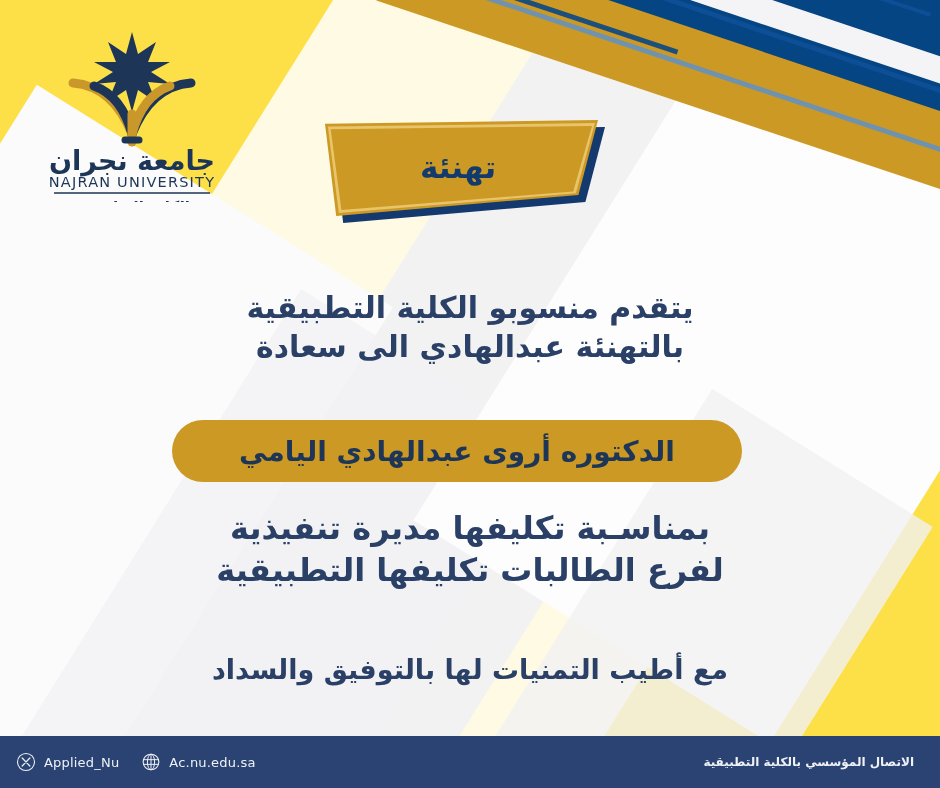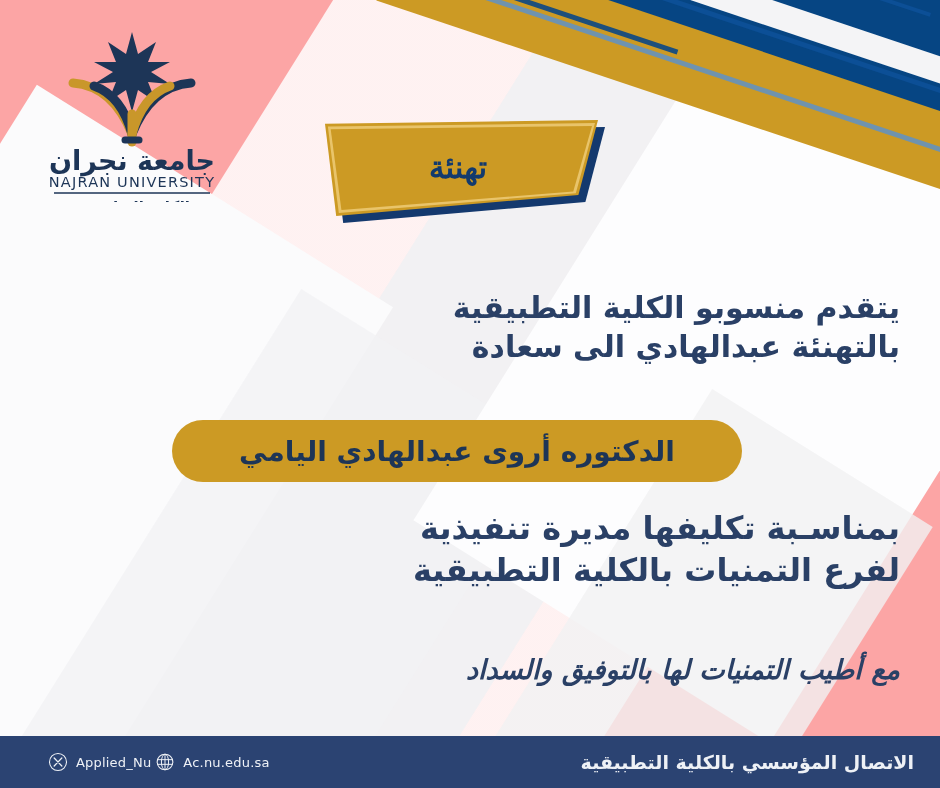--- a/index.html
+++ b/index.html
@@ -6,21 +6,21 @@
   html,body{margin:0;padding:0;}
   body{
     background:#555;
     font-family:"DejaVu Sans","Liberation Sans",sans-serif;
   }
   #poster{
     position:relative;
     width:940px;
     height:788px;
     overflow:hidden;
-    background:#fca5a5;
+    background:#fde047;
   }
 
   
   .bgfacet{position:absolute;pointer-events:none;}
   .f1{
     top:-120px;left:120px;width:620px;height:1100px;
     background:linear-gradient(180deg,#ffffff,#ffffff);
     transform:rotate(32deg);
     opacity:.85;
   }
@@ -113,36 +113,36 @@
     clip-path:polygon(2.5% 4%, 100% 0%, 93% 78%, 6.5% 100%);
     background:#cc9a24;
   }
   #banner-text{
     position:relative;z-index:3;
     color:#123a6d;
     font-size:31px;
     font-weight:bold;
     letter-spacing:.5px;
     transform:translateY(-1px);
-    font-family:Liberation Serif, serif;
   }
 
   
   .para{
     position:absolute;
     width:860px;
     left:40px;
+    text-align:center;
     color:#2a4066;
     font-weight:bold;
     line-height:1.30;
     direction:rtl;
   }
   #para1{top:288px;font-size:30px;}
   #para3{top:508px;font-size:32px;}
-  #para4{top:652px;font-size:27px;font-style:italic;}
+  #para4{top:652px;font-size:27px;}
 
   
   #name-band{
     position:absolute;top:420px;left:172px;width:570px;height:62px;
     background:#cc9a24;
     display:flex;align-items:center;justify-content:center;
     direction:rtl;
     border-radius:31px;
   }
   #name-band-text{
@@ -151,30 +151,30 @@
     font-weight:bold;
   }
 
   
   #footer{
     position:absolute;left:0;bottom:0;width:940px;height:52px;
     background:#2b4372;
     display:flex;align-items:center;
     direction:ltr;
   }
-  #footer-left{display:flex;align-items:center;gap:4px;padding-left:16px;margin-left:32px;}
+  #footer-left{display:flex;align-items:center;gap:22px;padding-left:16px;}
   .contact{display:flex;align-items:center;gap:8px;}
   .contact .ico{width:20px;height:20px;display:block;flex:none;}
   .contact .txt{
     color:#eef1f6;font-size:13px;letter-spacing:.2px;
     font-family:"DejaVu Sans","Liberation Sans",sans-serif;
   }
   #footer-right{
     margin-left:auto;padding-right:26px;
-    color:#eef1f6;font-size:19px;font-weight:bold;direction:rtl;
+    color:#eef1f6;font-size:12px;font-weight:bold;direction:rtl;
   }
 </style>
 </head>
 <body>
 
 <div id="poster">
 
   <div class="bgfacet f1"></div>
   <div class="bgfacet f2"></div>
   <div class="bgfacet f3"></div>
@@ -232,21 +232,21 @@
     <div>يتقدم منسوبو الكلية التطبيقية</div>
     <div>بالتهنئة عبدالهادي الى سعادة</div>
   </div>
 
   <div id="name-band">
     <span id="name-band-text">الدكتوره أروى عبدالهادي اليامي</span>
   </div>
 
   <div class="para" id="para3">
     <div>بمناسـبة تكليفها مديرة تنفيذية</div>
-    <div>لفرع التمنيات بالكلية التطبيقية</div>
+    <div>لفرع الطالبات تكليفها التطبيقية</div>
   </div>
 
   <div class="para" id="para4">
     <div>مع أطيب التمنيات لها بالتوفيق والسداد</div>
   </div>
 
   <div id="footer">
     <div id="footer-left">
 
       <div class="contact">

